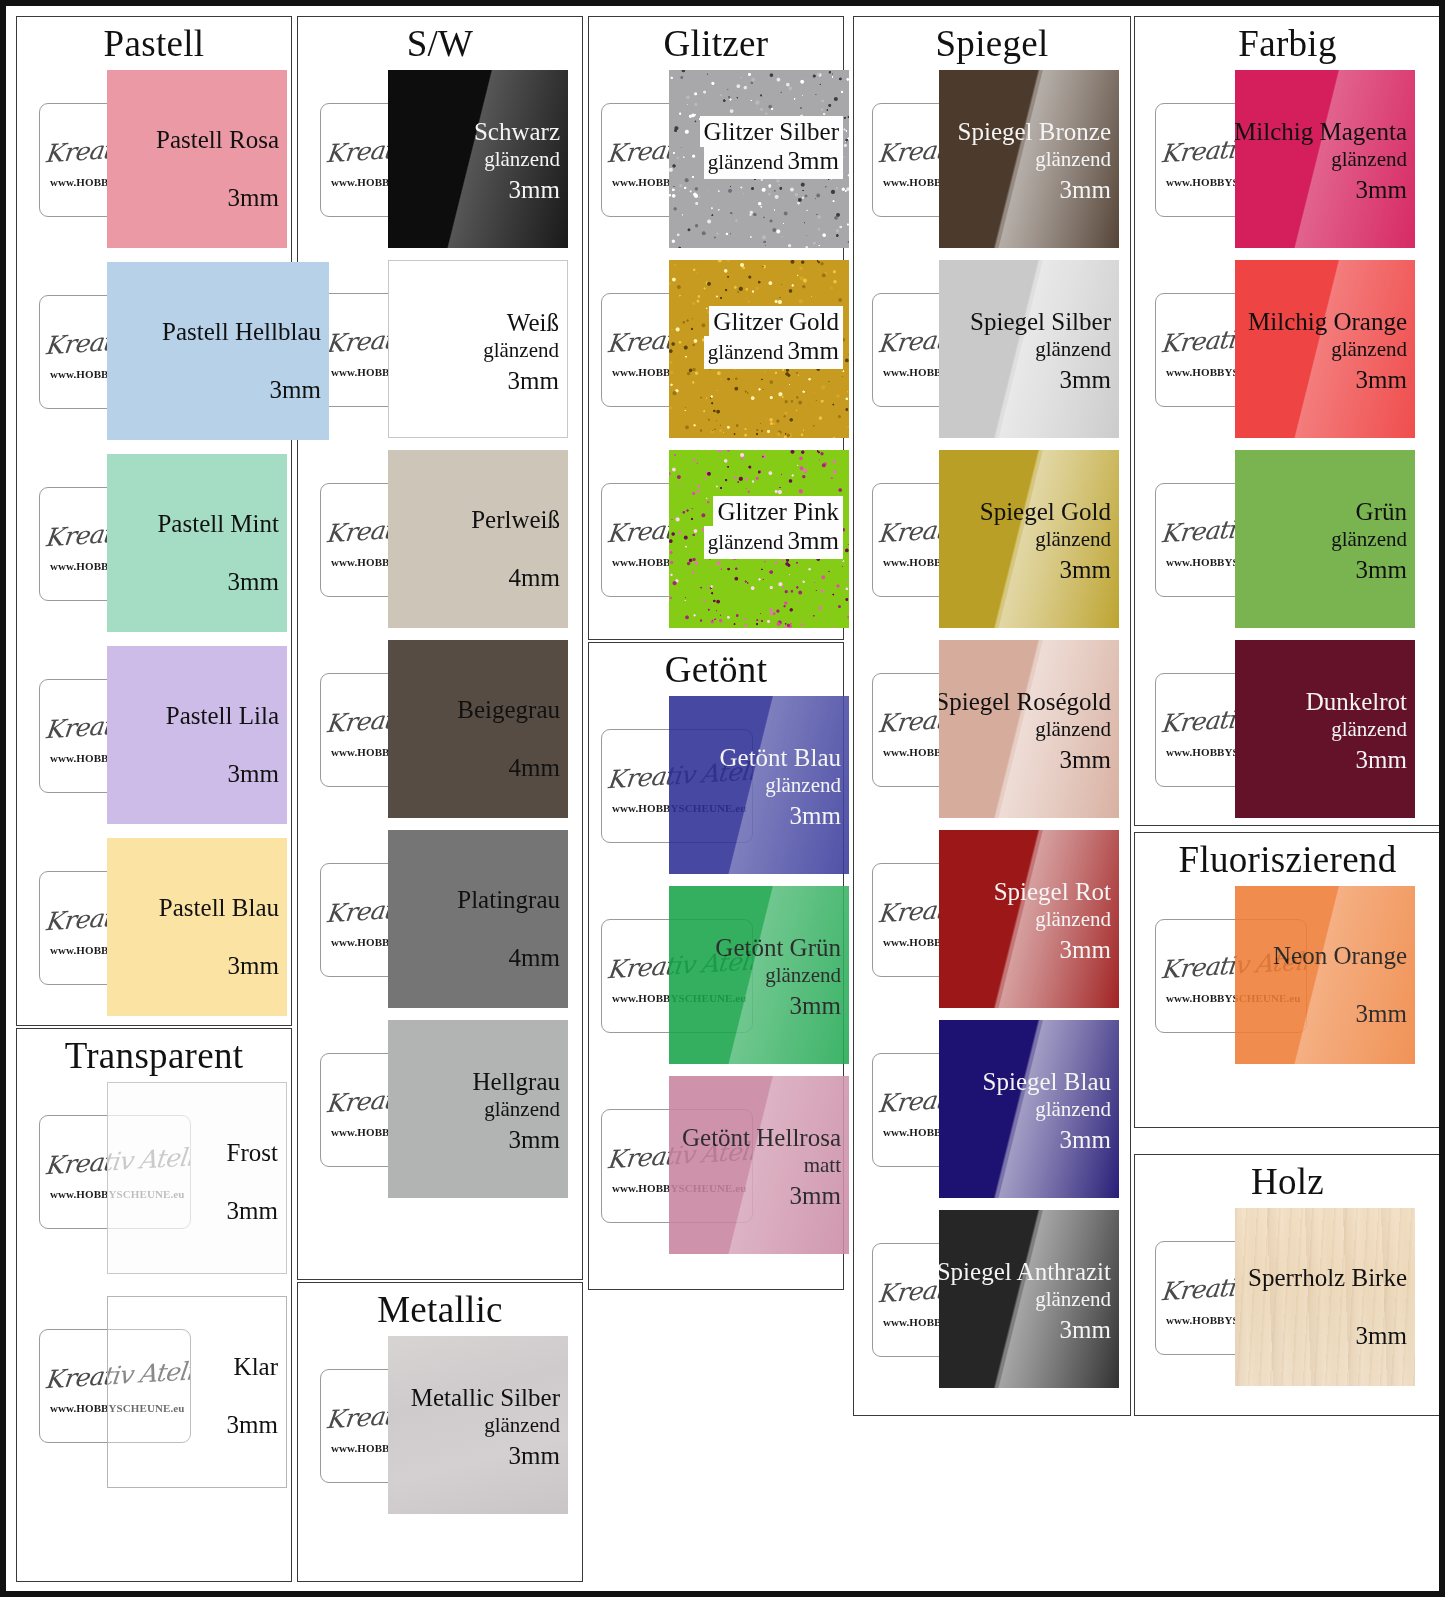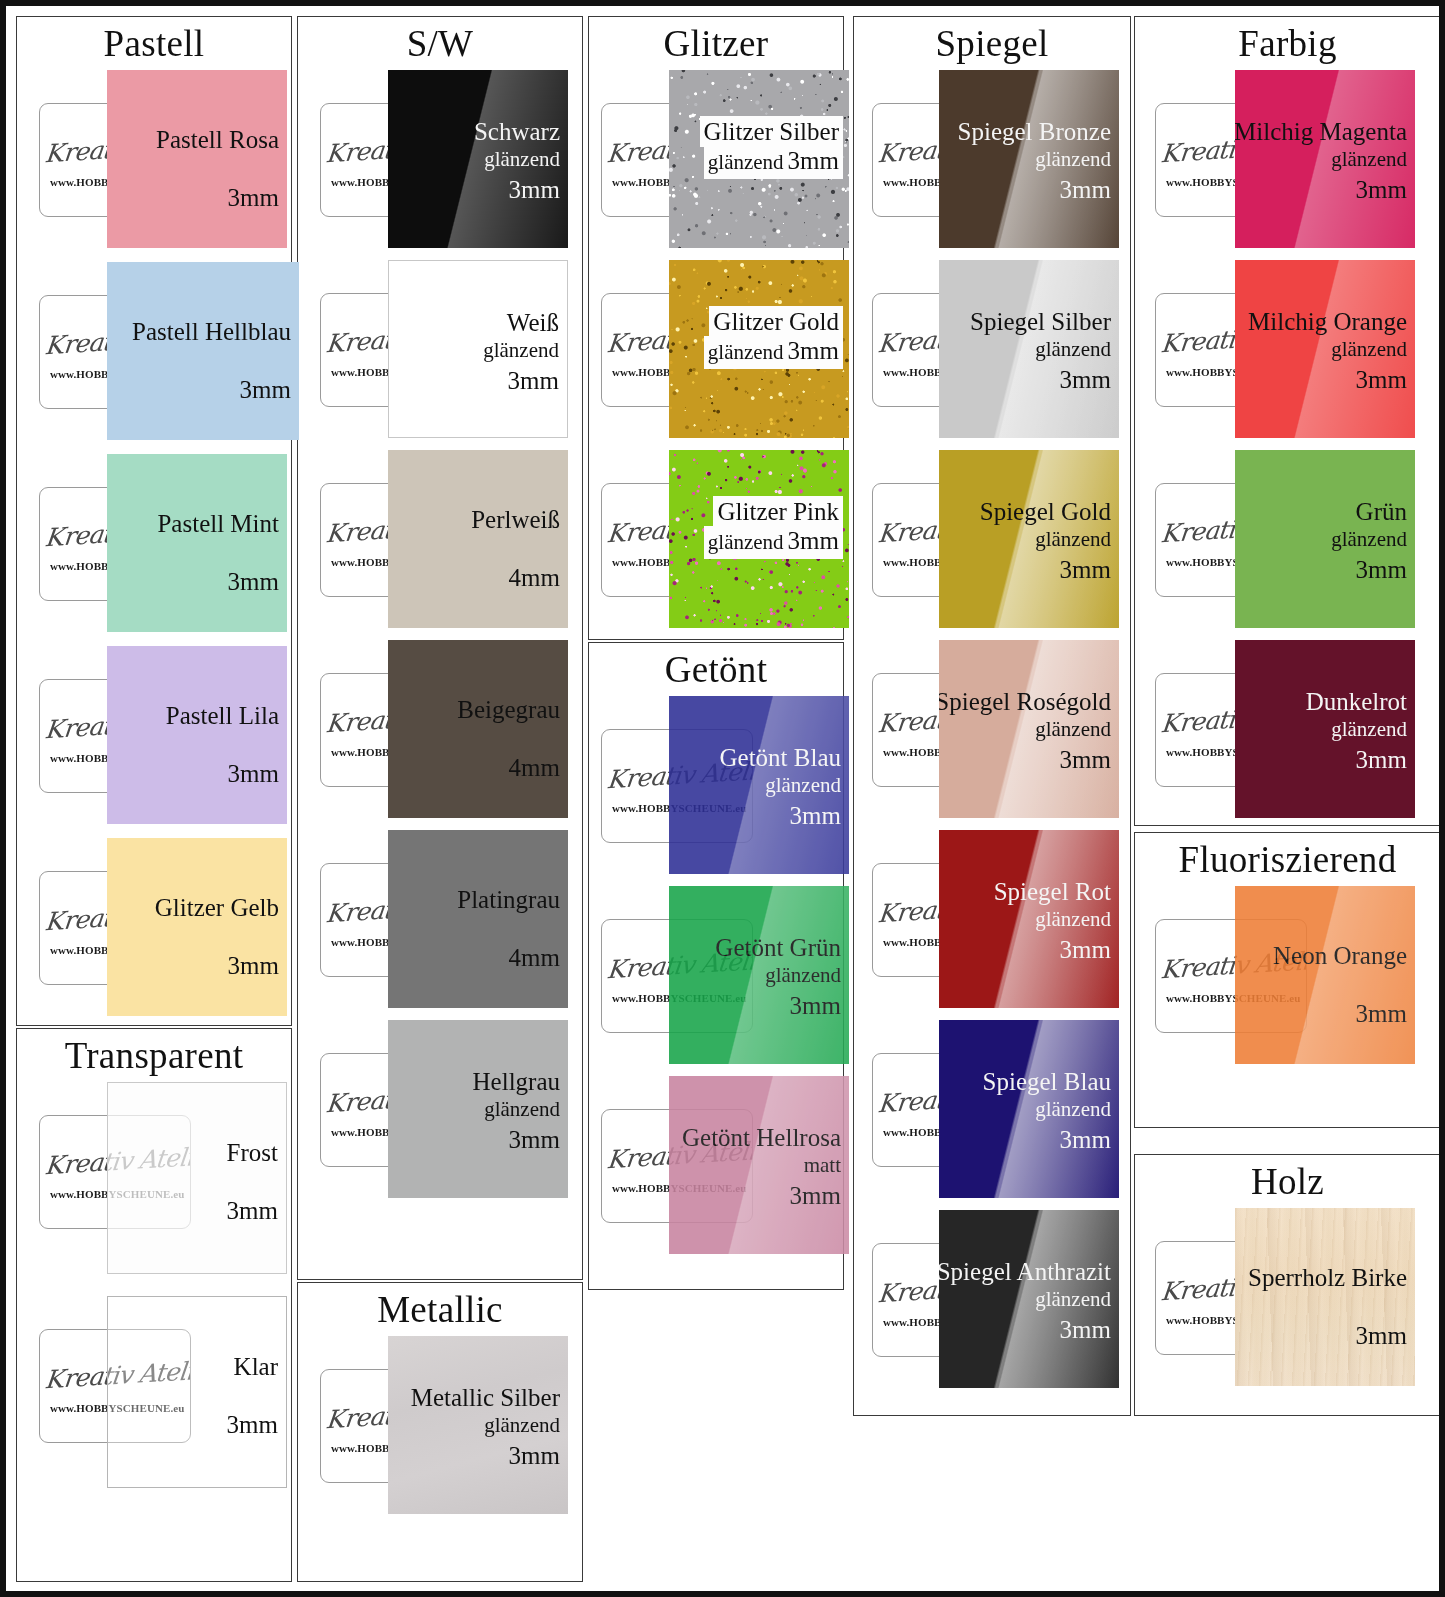--- a/index.html
+++ b/index.html
@@ -192,21 +192,21 @@
               <span class="lbl-finish">&nbsp;</span>
               <span class="lbl-thick">3mm</span>
             </div>
           </div>
         </div>
         <div class="row" style="height: 178px; margin-bottom: 14px;">
           <div class="logo-card" style="left: 22px;">
             <div class="logo-script">Kreativ Atelier</div>
             <div class="logo-url">www.HOBBYSCHEUNE.eu</div>
           </div>
-          <div class="swatch" style="background: rgb(182, 209, 232); left: 90px; width: 192px; height: 178px;">
+          <div class="swatch" style="background: rgb(182, 209, 232); left: 90px; width: 212px; height: 178px; padding-left: 10px;">
             <div class="labels" style="top: 56px;">
               <span class="lbl-name">Pastell Hellblau</span>
               <span class="lbl-finish">&nbsp;</span>
               <span class="lbl-thick">3mm</span>
             </div>
           </div>
         </div>
         <div class="row" style="height: 178px; margin-bottom: 14px;">
           <div class="logo-card" style="left: 22px;">
             <div class="logo-script">Kreativ Atelier</div>
@@ -233,21 +233,21 @@
             </div>
           </div>
         </div>
         <div class="row" style="height: 178px; margin-bottom: 14px;">
           <div class="logo-card" style="left: 22px;">
             <div class="logo-script">Kreativ Atelier</div>
             <div class="logo-url">www.HOBBYSCHEUNE.eu</div>
           </div>
           <div class="swatch" style="background: rgb(250, 227, 163); left: 90px; width: 180px; height: 178px;">
             <div class="labels" style="top: 56px;">
-              <span class="lbl-name">Glitzer Gelb</span>
+              <span class="lbl-name">Pastell Blau</span>
               <span class="lbl-finish">&nbsp;</span>
               <span class="lbl-thick">3mm</span>
             </div>
           </div>
         </div>
       </div>
     </div>
   <div class="panel" style="left:10px;top:1022px;width:276px;height:554px;">
       <div class="panel-title">Transparent</div>
       <div class="rows" style="position: relative; margin-top: 6px;">

